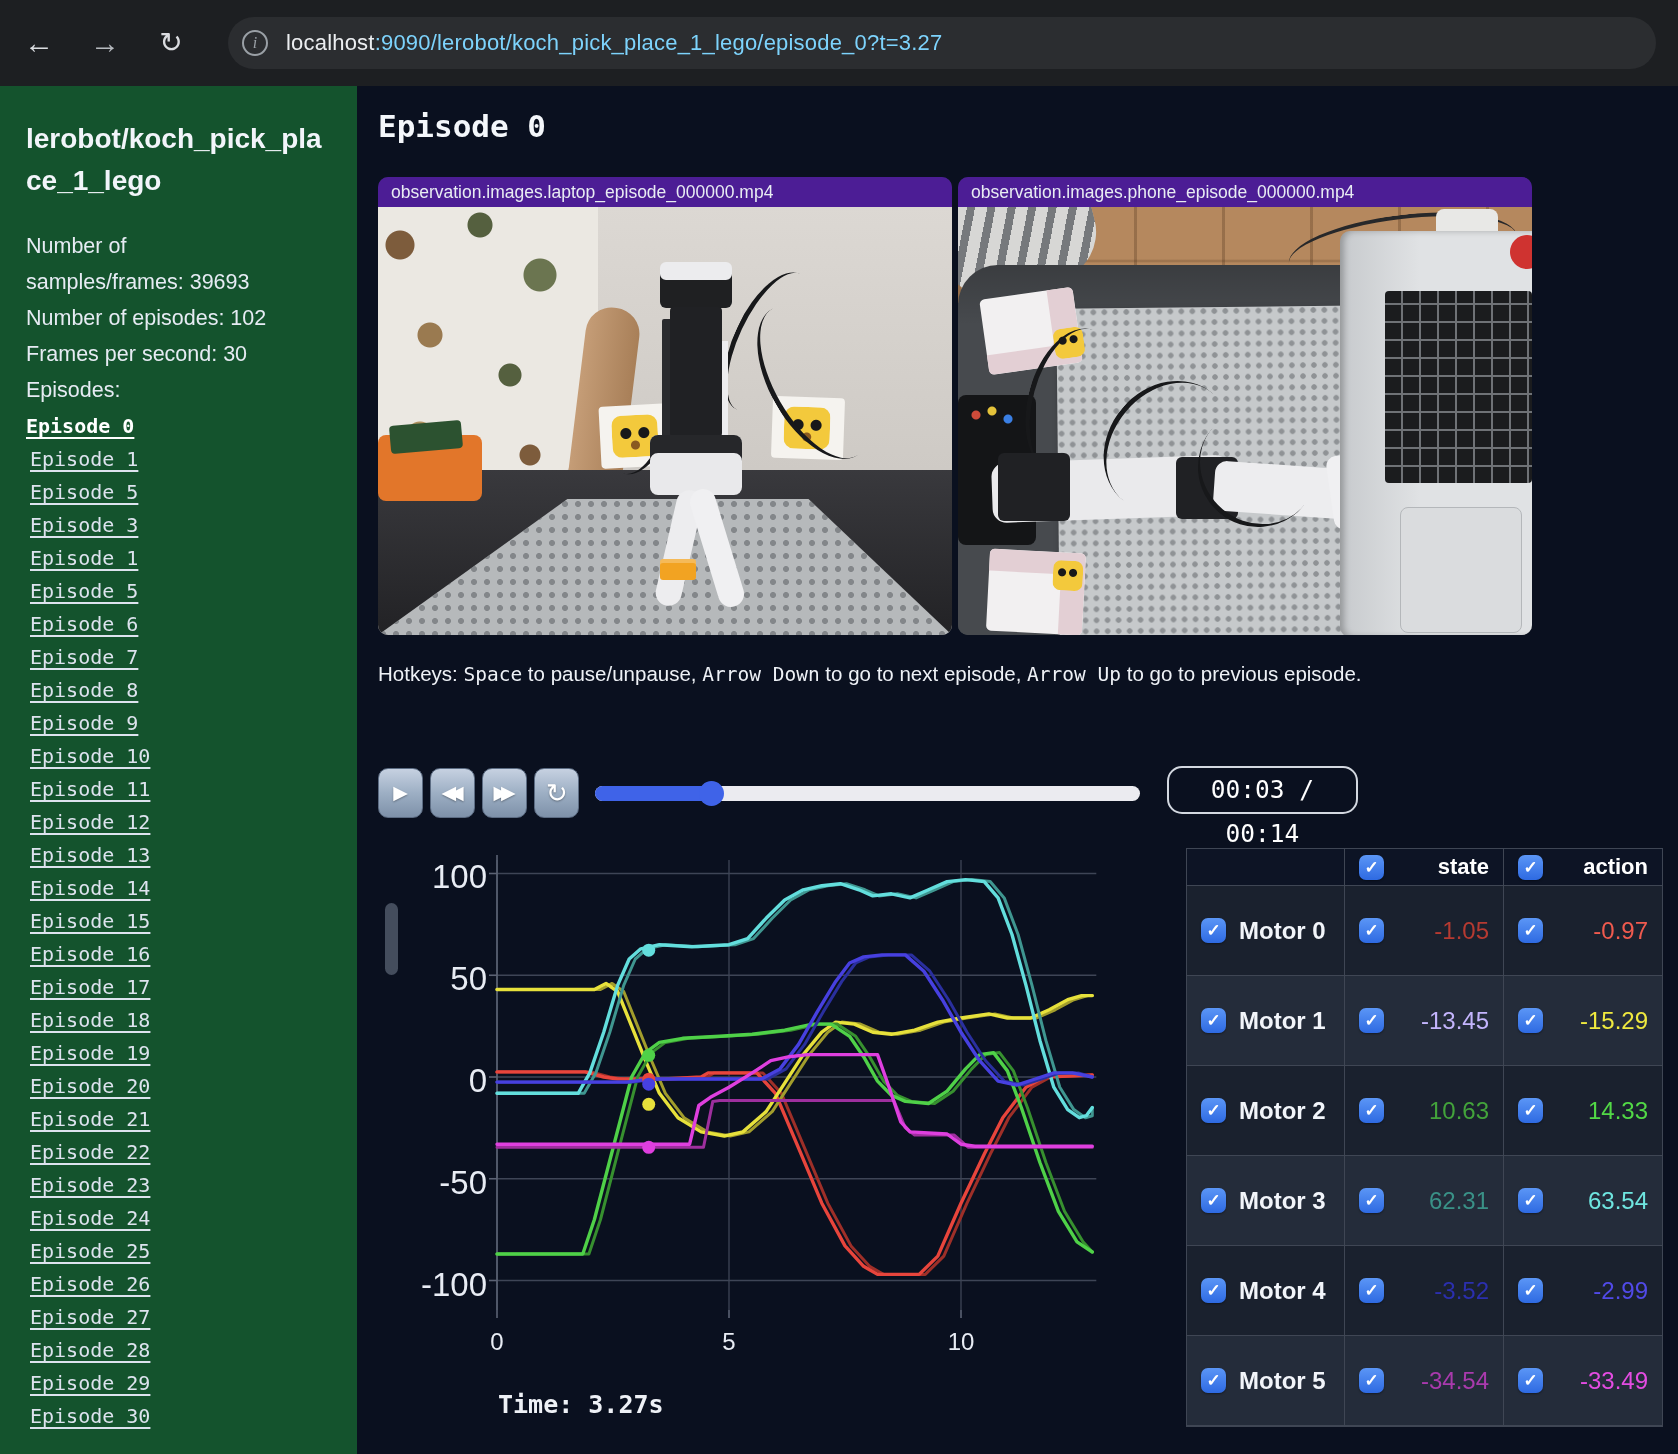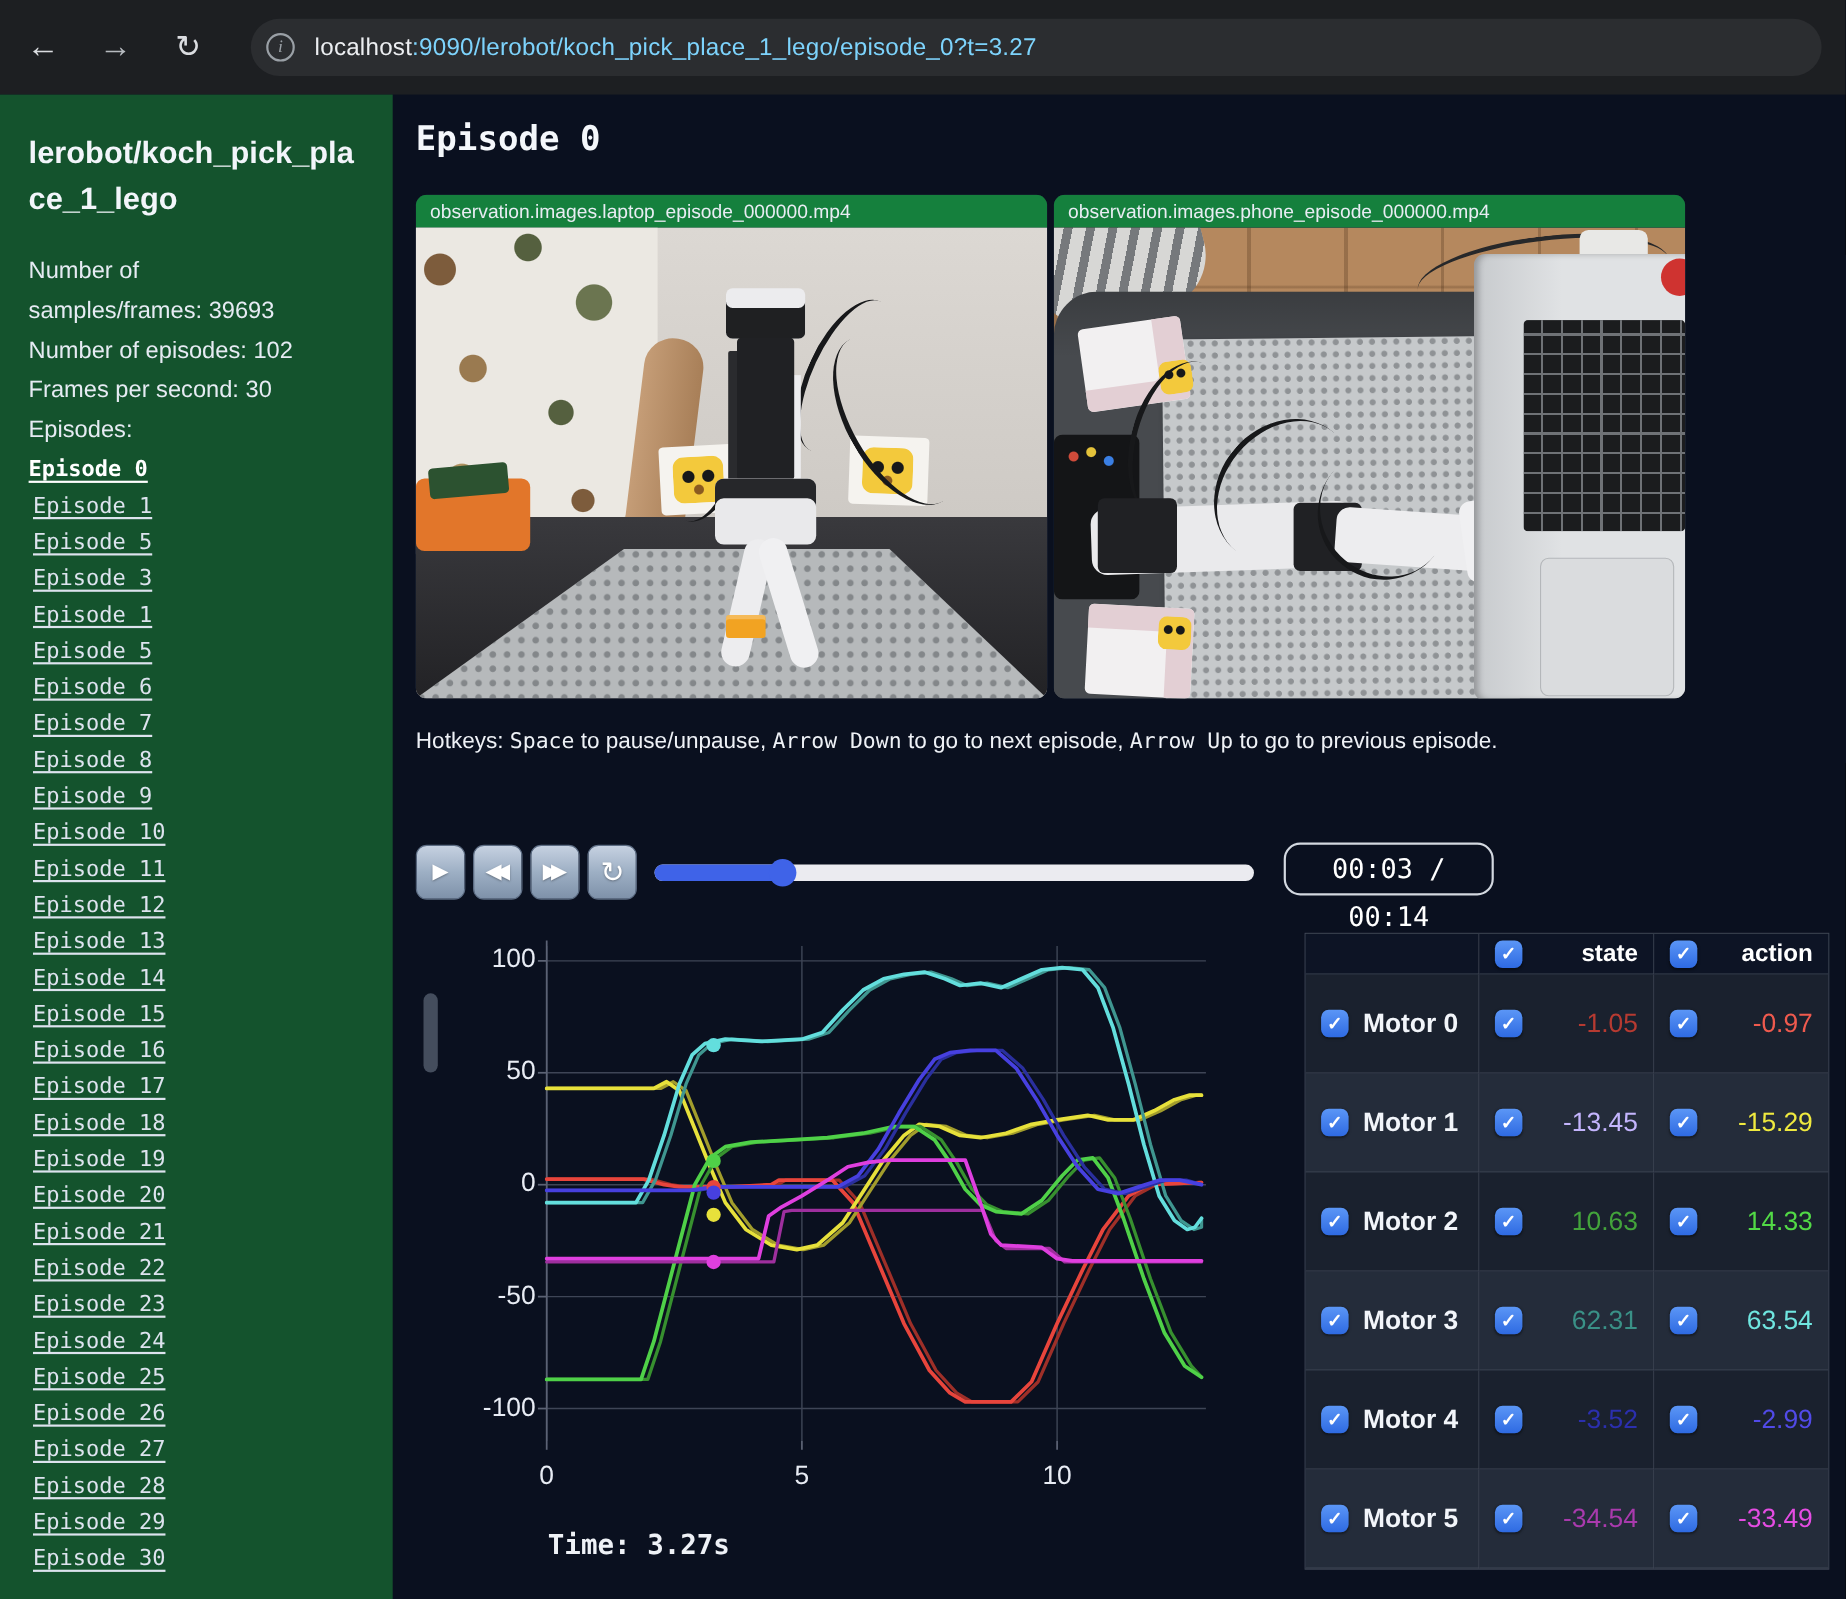--- a/index.html
+++ b/index.html
@@ -36,21 +36,21 @@
                      color:#dde3ee; text-decoration:underline; text-underline-offset:4px; }
   #episodes-list a.active { font-weight:bold; color:#ffffff; margin-left:-4px; }
 
   
   #main-heading { position:absolute; left:378px; top:108px; font-size:31px; font-weight:bold; color:#f4f7fb; }
 
   .video-panel { position:absolute; top:177px; width:574px; height:458px; border-radius:10px;
                  overflow:hidden; background:#202b3c; }
   #video-1 { left:378px; } #video-2 { left:958px; }
   .video-title { height:30px; line-height:30px; padding-left:13px; font-size:17.5px; color:#e8ecf3;
-                 background:#15803d; white-space:nowrap; }
+                 background:#4c1d95; white-space:nowrap; }
   .video-body { position:relative; width:574px; height:428px; overflow:hidden; }
 
   
   .scene1 { background:linear-gradient(180deg,#dcd8d3 0%,#ccc8c3 70%,#c2beb9 100%); }
   .s1-person { position:absolute; left:-18px; top:-22px; width:238px; height:330px;
     background:#ebe8e2; border-radius:0 14px 45% 18%;
     background-image:
       radial-gradient(circle at 40px 60px, #7d5c3c 0 14px, transparent 15px),
       radial-gradient(circle at 120px 40px, #55603f 0 12px, transparent 13px),
       radial-gradient(circle at 180px 90px, #6b7550 0 16px, transparent 17px),
@@ -167,21 +167,21 @@
 
   #slider-track { position:absolute; left:595px; top:786px; width:545px; height:15px; background:#ebebf0; border-radius:8px; }
   #slider-fill { position:absolute; left:0; top:0; height:15px; width:115px; background:#3f63e8; border-radius:8px 0 0 8px; }
   #slider-thumb { position:absolute; left:104px; top:-5px; width:25px; height:25px; background:#3f63e8; border-radius:50%; }
 
   #time-pill { position:absolute; left:1167px; top:766px; width:191px; height:48px; border:2px solid #d3d8e0;
     border-radius:15px; font-size:24.5px; color:#ffffff; text-align:center; line-height:44px; }
 
   
   #chart-svg { position:absolute; left:430px; top:845px; }
-  .ytick { position:absolute; width:100px; text-align:right; font-size:24px; color:#e8ecf4; }
+  .ytick { position:absolute; width:100px; text-align:right; font-size:33px; color:#e8ecf4; }
   .xtick { position:absolute; width:80px; text-align:center; font-size:24px; color:#e8ecf4; top:1328px; }
   #ytick-0 { left:387px; top:858px; } #ytick-1 { left:387px; top:960px; } #ytick-2 { left:387px; top:1062px; }
   #ytick-3 { left:387px; top:1164px; } #ytick-4 { left:387px; top:1266px; }
   #xtick-0 { left:457px; } #xtick-1 { left:689px; } #xtick-2 { left:921px; }
   #chart-time { position:absolute; left:498px; top:1390px; font-size:25px; font-weight:bold; color:#eef1f6; }
 
   #scroll-thumb { position:absolute; left:385px; top:903px; width:13px; height:72px; background:#444d5d; border-radius:7px; }
 
   
   #motor-table { position:absolute; left:1186px; top:848px; width:477px; border:1px solid #3f4654;

